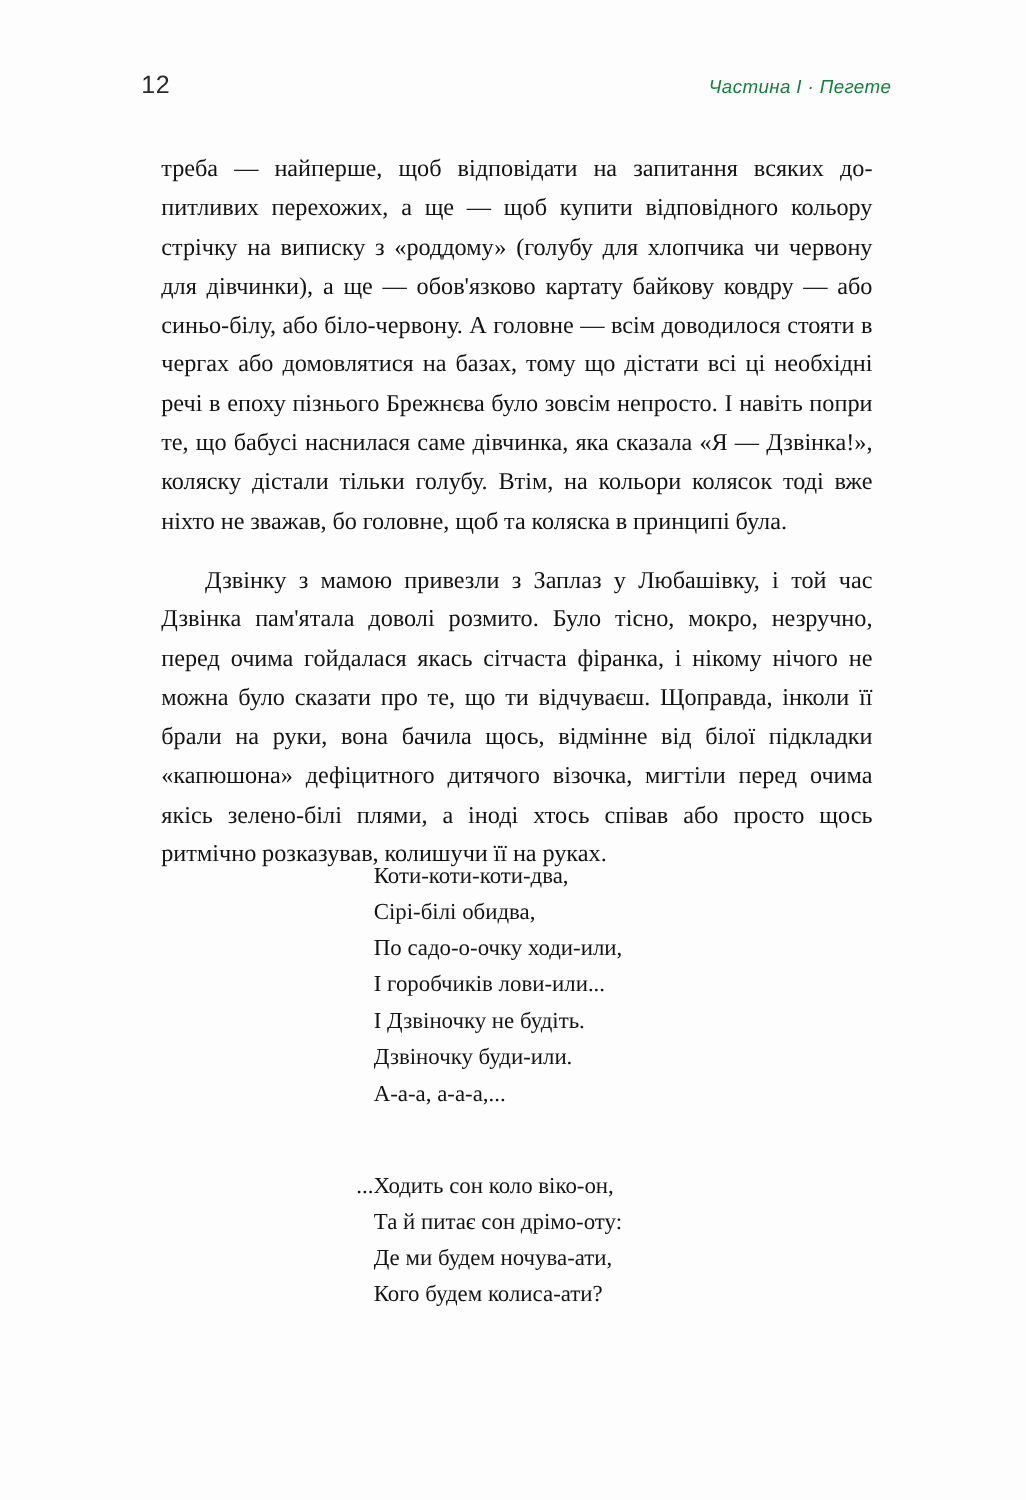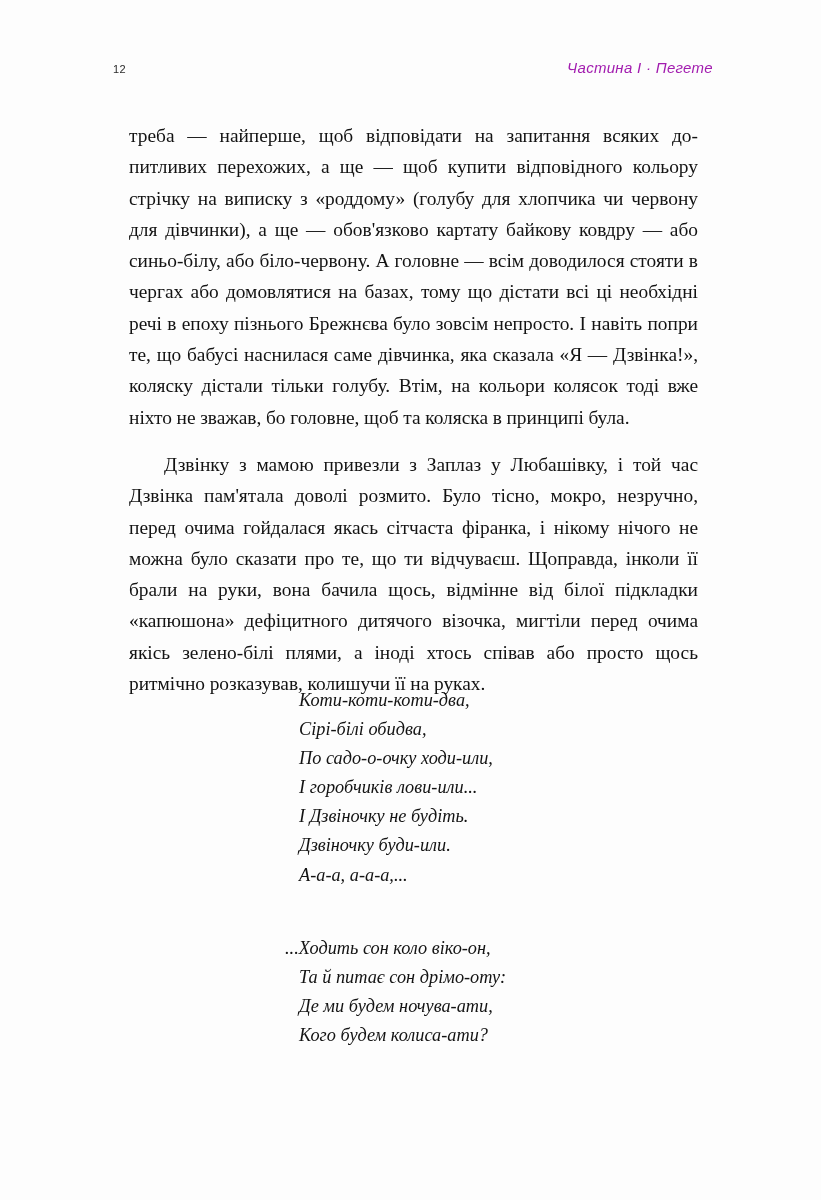--- a/index.html
+++ b/index.html
@@ -32,31 +32,31 @@
     left: 113px;
     top: 58px;
     width: 600px;
     height: 26px;
     display: flex;
     align-items: baseline;
     justify-content: space-between;
   }
   .folio {
     font-family: "Liberation Sans", "DejaVu Sans", sans-serif;
-    font-size: 11px;
+    font-size: 20px;
     letter-spacing: 0.4px;
     color: #2a2a2a;
     line-height: 20px;
   }
   .head-title {
     font-family: "Liberation Sans", "DejaVu Sans", sans-serif;
     font-style: italic;
     font-size: 15px;
     letter-spacing: 0.3px;
-    color: #a21caf;
+    color: #15803d;
     line-height: 20px;
     white-space: nowrap;
   }
 
   
   .body-block {
     position: absolute;
     left: 113px;
     top: 104px;
     width: 601px;
@@ -81,21 +81,20 @@
   
   .verse {
     position: absolute;
     left: 299px;
     top: 686px;
     width: 420px;
   }
   .verse-line {
     font-size: 18.3px;
     line-height: 29.1px;
-    font-style: italic;
     text-align: left;
     white-space: pre;
     color: #131313;
   }
   .verse-line.outdent {
     margin-left: -14px;
     margin-top: 44px;
   }
 </style>
 </head>

